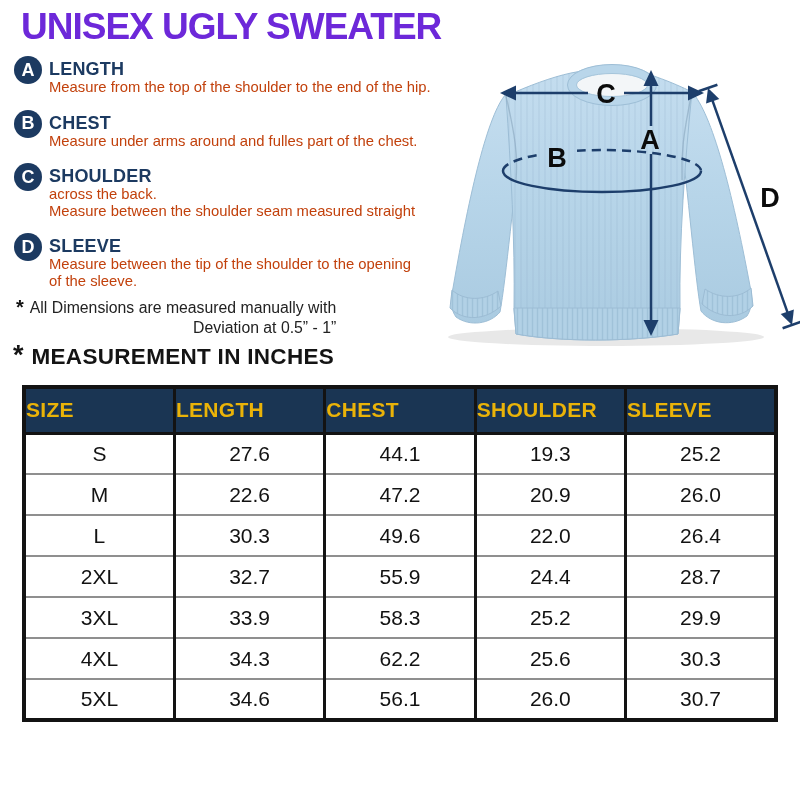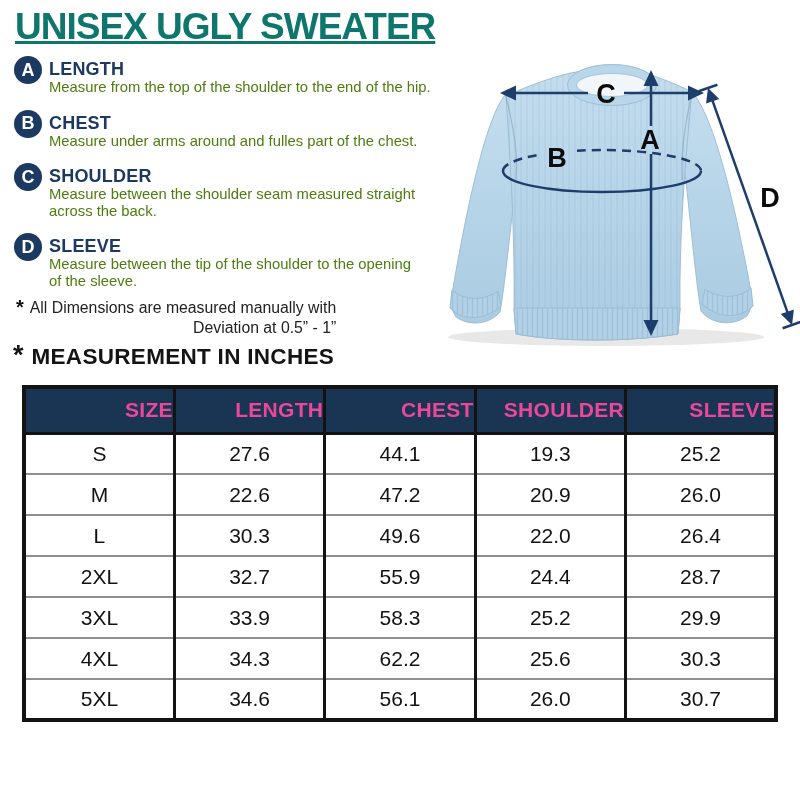--- a/index.html
+++ b/index.html
@@ -1,58 +1,57 @@
 <!DOCTYPE html>
 <html><head>
 <meta charset="utf-8">
 <style>
   * { margin: 0; padding: 0; box-sizing: border-box; }
   html, body { width: 800px; height: 800px; background: #ffffff; }
   body { font-family: "Liberation Sans", "DejaVu Sans", sans-serif; overflow: hidden; }
   .page { position: relative; width: 800px; height: 800px; background: #fff; }
 
   .page-title {
-    position: absolute; left: 15px; top: 6px;
+    position: absolute; left: 21px; top: 6px;
     font-size: 37px; font-weight: 800; letter-spacing: -1px;
-    color: #0f766e;
-    text-decoration: underline;
+    color: #6d28d9;
   }
 
   .definitions { position: absolute; left: 14px; top: 59px; width: 452px; }
   .def-item { position: relative; padding-left: 35px; margin-bottom: 17px; }
   .badge {
     position: absolute; left: 0; top: -3px;
     width: 28px; height: 28px; border-radius: 50%;
     background: #1c3a61; color: #fff;
     font-size: 18px; font-weight: 700;
     display: flex; align-items: center; justify-content: center;
   }
   .def-label {
     font-size: 18px; font-weight: 800; color: #1c3a61;
     line-height: 20px; letter-spacing: 0.2px;
   }
-  .def-line { font-size: 14.8px; color: #4d7c0f; line-height: 16.5px; }
+  .def-line { font-size: 14.8px; color: #c2410c; line-height: 16.5px; }
 
   .note { position: absolute; left: 16px; top: 298px; display: flex; }
   .note-star { font-size: 20px; font-weight: 700; color: #111; margin-right: 6px; line-height: 19px; }
   .note-line { font-size: 15.8px; color: #222; line-height: 19.5px; text-align: right; }
 
   .inches-heading { position: absolute; left: 13px; top: 343px; display: flex; align-items: flex-start; }
   .inches-star { font-size: 27px; font-weight: 700; color: #141414; margin-right: 8px; line-height: 24px; }
   .inches-text { font-size: 22.5px; font-weight: 600; color: #141414; letter-spacing: 0.3px; line-height: 28px; }
 
   table.size-table {
     position: absolute; left: 22px; top: 385px; width: 756px;
     border-collapse: collapse; table-layout: fixed;
     border: 4px solid #131313;
   }
   .size-table th {
-    background: #1a3553; color: #ec4899;
+    background: #1a3553; color: #eab308;
     font-size: 21px; font-weight: 600; letter-spacing: 0.3px;
-    height: 46px; text-align: right;
+    height: 46px; text-align: left;
     border-left: 3px solid #131313; border-right: 3px solid #131313;
     border-bottom: 3px solid #131313;
   }
   .size-table td {
     background: #ffffff; color: #121212;
     font-size: 21px; font-weight: 500;
     height: 41px; text-align: center;
     border-left: 3px solid #131313; border-right: 3px solid #131313;
     border-top: 2px solid #8f8f8f;
   }
@@ -78,22 +77,22 @@
 
     <div class="def-item">
       <span class="badge">B</span>
       <div class="def-label">CHEST</div>
       <div class="def-line">Measure under arms around and fulles part of the chest.</div>
     </div>
 
     <div class="def-item">
       <span class="badge">C</span>
       <div class="def-label">SHOULDER</div>
+      <div class="def-line">across the back.</div>
       <div class="def-line">Measure between the shoulder seam measured straight</div>
-      <div class="def-line">across the back.</div>
     </div>
 
     <div class="def-item">
       <span class="badge">D</span>
       <div class="def-label">SLEEVE</div>
       <div class="def-line">Measure between the tip of the shoulder to the opening</div>
       <div class="def-line">of the sleeve.</div>
     </div>
 
   </div>

